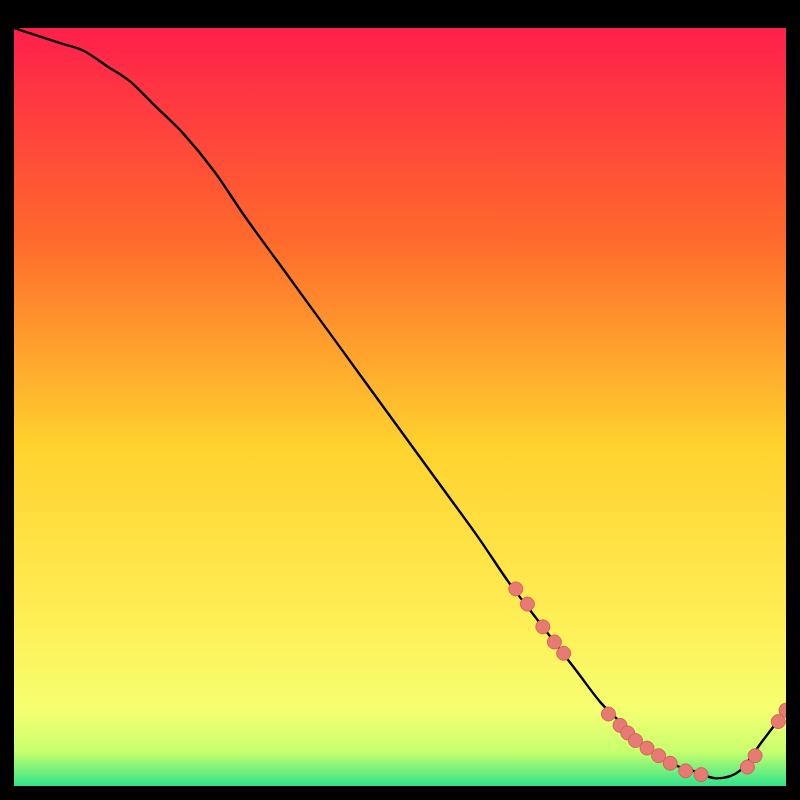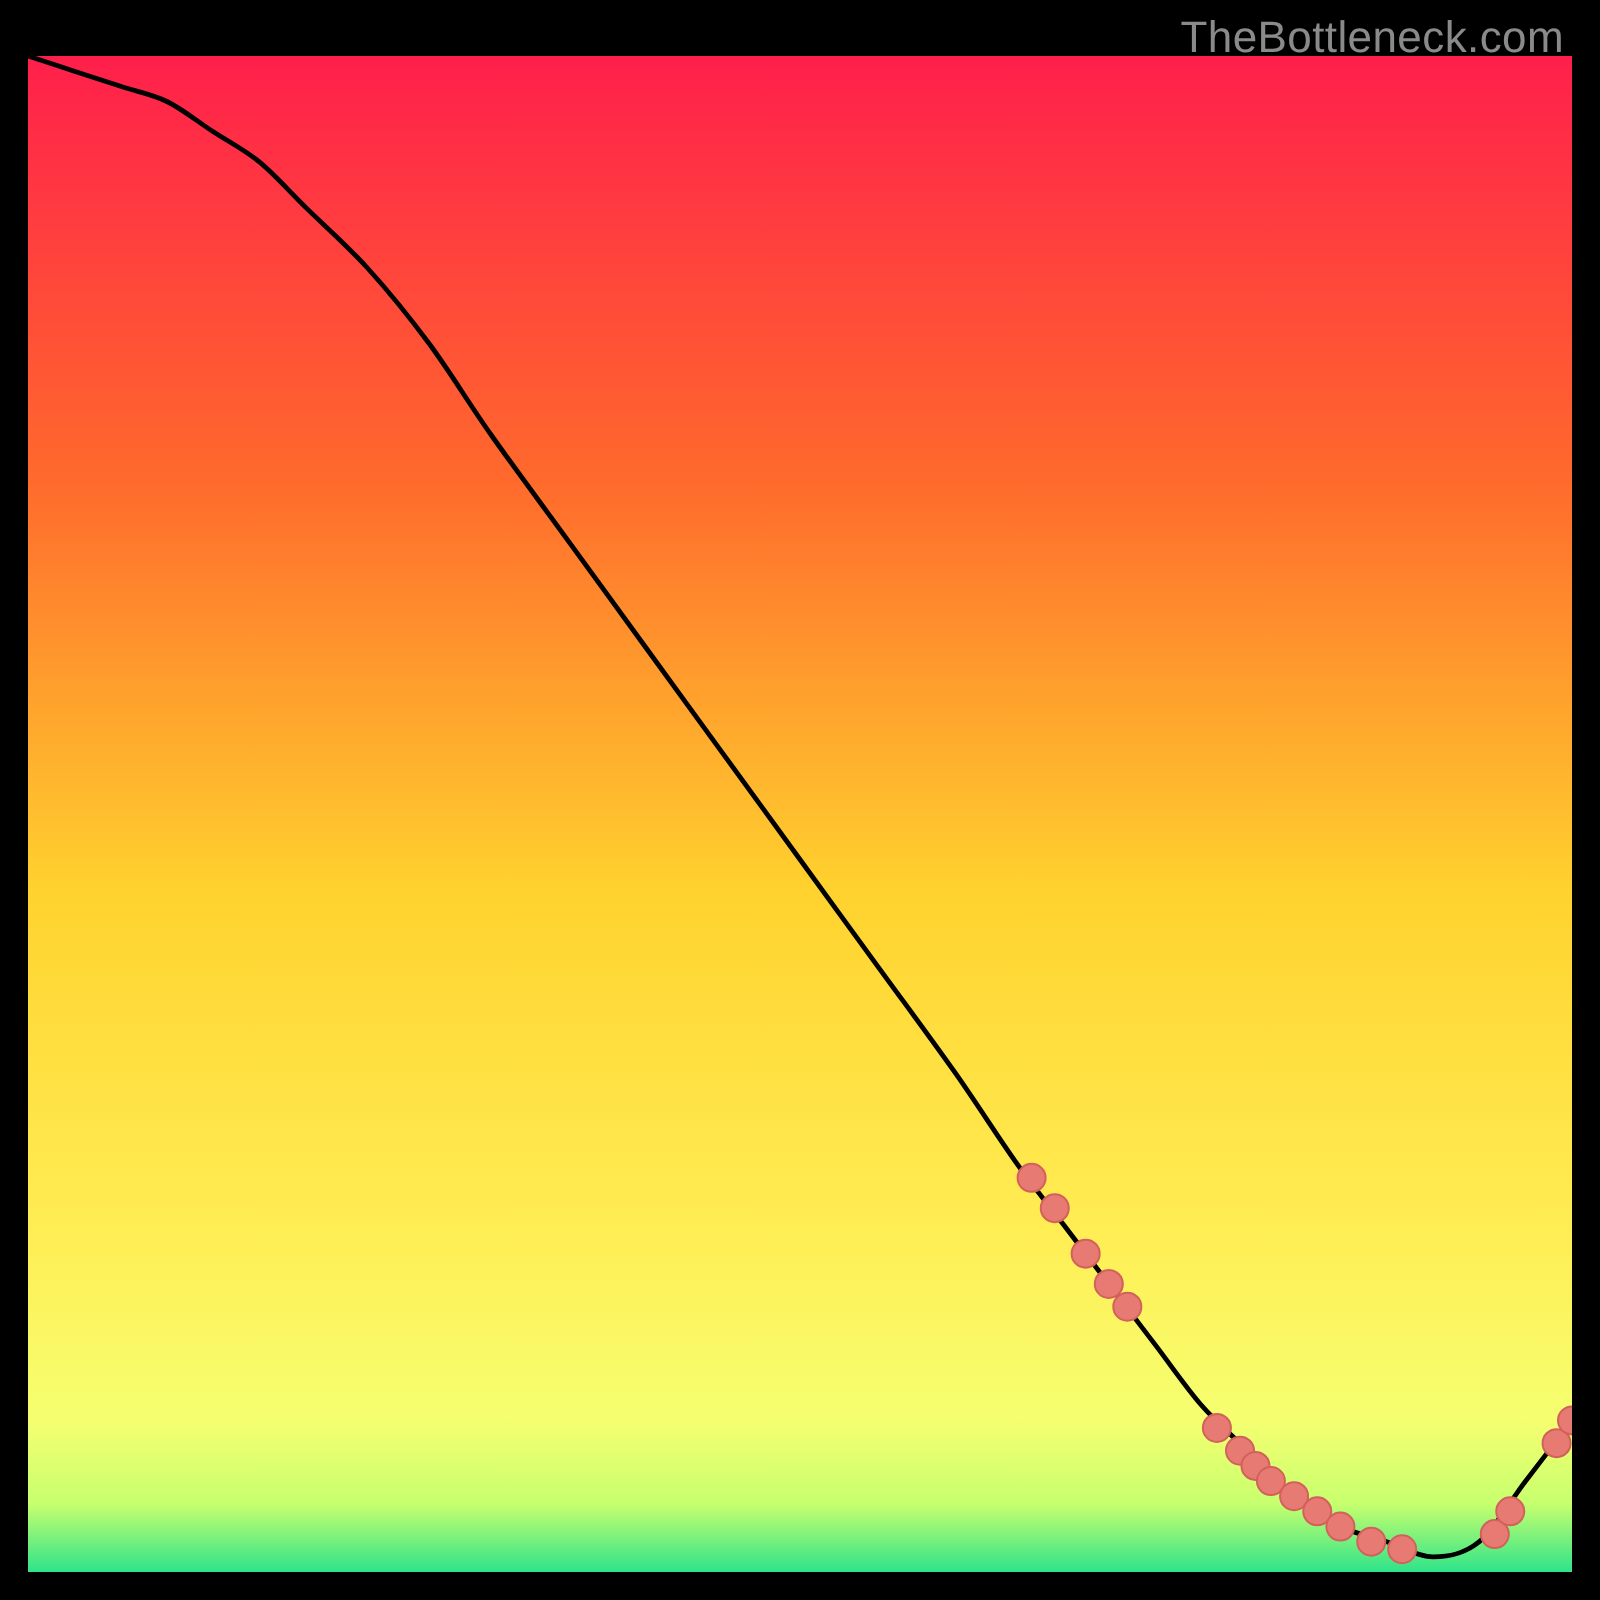--- a/index.html
+++ b/index.html
@@ -32,21 +32,20 @@
     top: 28px;
     width: 772px;
     height: 758px;
     display: block;
   }
 </style>
 </head>
 <body>
 <div class="stage">
 
-  <div class="watermark">TheBottleneck.com</div>
 
   <svg class="plot" viewBox="0 0 772 758" preserveAspectRatio="none">
     <defs>
       <linearGradient id="bg-grad" x1="0" y1="0" x2="0" y2="1">
       <stop offset="0%" stop-color="#ff1f4b"></stop>
           <stop offset="28.000000000000004%" stop-color="#ff6a2c"></stop>
           <stop offset="55.00000000000001%" stop-color="#ffd22e"></stop>
           <stop offset="78%" stop-color="#ffee55"></stop>
           <stop offset="90%" stop-color="#f5ff70"></stop>
           <stop offset="95.5%" stop-color="#c7ff6e"></stop>

